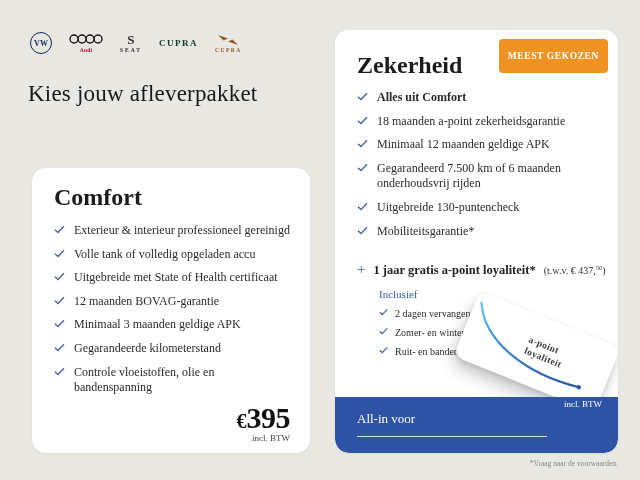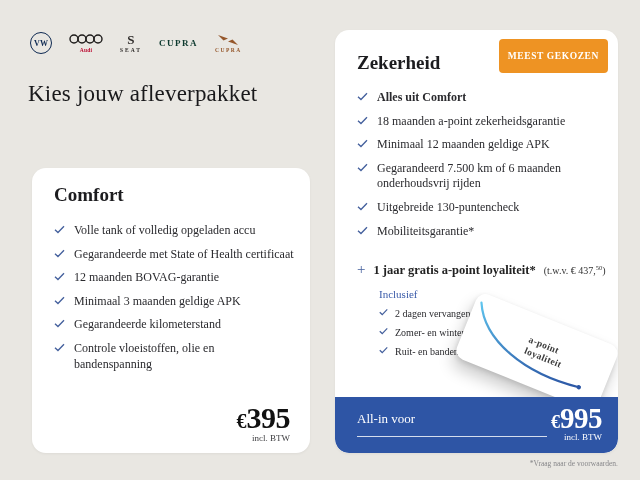--- a/index.html
+++ b/index.html
@@ -23,21 +23,21 @@
   .brand-sub.cupra{color:var(--cupra-bronze);letter-spacing:1.5px;}
   .seat-s{font-size:13px;font-weight:900;line-height:1;color:#2d2a28;}
   .skoda-word{font-size:9px;font-weight:800;letter-spacing:1.5px;color:var(--skoda-green);}
 
   
   .headline{position:absolute;left:28px;top:80px;width:255px;font-size:23px;line-height:1.2;
             font-weight:500;color:#19191b;letter-spacing:0.2px;}
 
   
   .card{position:absolute;background:var(--card);border-radius:14px;box-shadow:0 1px 3px rgba(0,0,0,0.05);}
-  .card h2{font-size:19px;font-weight:700;color:#1c1c1f;}
+  .card h2{font-size:24px;font-weight:700;color:#1c1c1f;}
 
   .card.comfort{left:32px;top:168px;width:278px;height:285px;}
   .comfort h2{position:absolute;left:22px;top:16px;}
   .comfort .list{position:absolute;left:22px;top:55px;right:16px;}
 
   .card.zeker{left:335px;top:30px;width:283px;height:423px;overflow:hidden;}
   .zeker h2{position:absolute;left:22px;top:22px;}
   .badge{position:absolute;right:10px;top:9px;background:var(--badge);color:#fff;
          font-size:9.5px;font-weight:700;letter-spacing:0.6px;padding:12px 9px;border-radius:4px;}
   .zeker .z-list{position:absolute;left:22px;top:60px;right:14px;}
@@ -122,37 +122,45 @@
       <span class="brand-sub cupra">CUPRA</span>
     </div>
   </div>
 
   <h1 class="headline">Kies jouw afleverpakket</h1>
 
   <section class="card comfort">
     <h2>Comfort</h2>
     <div class="list">
 
+        <div class="item">
+          <span class="check">
+            <svg width="11" height="9" viewBox="0 0 12 10">
+              <path d="M1 5.3 L4.3 8.4 L11 1.4" stroke="#44609D" stroke-width="1.5" fill="none"></path>
+            </svg>
+          </span>
+          <span class="t">Exterieur &amp; interieur professioneel gereinigd</span>
+        </div>
 
         <div class="item">
           <span class="check">
             <svg width="11" height="9" viewBox="0 0 12 10">
               <path d="M1 5.3 L4.3 8.4 L11 1.4" stroke="#44609D" stroke-width="1.5" fill="none"></path>
             </svg>
           </span>
           <span class="t">Volle tank of volledig opgeladen accu</span>
         </div>
 
         <div class="item">
           <span class="check">
             <svg width="11" height="9" viewBox="0 0 12 10">
               <path d="M1 5.3 L4.3 8.4 L11 1.4" stroke="#44609D" stroke-width="1.5" fill="none"></path>
             </svg>
           </span>
-          <span class="t">Gegarandeerde met State of Health certificaat</span>
+          <span class="t">Uitgebreide met State of Health certificaat</span>
         </div>
 
         <div class="item">
           <span class="check">
             <svg width="11" height="9" viewBox="0 0 12 10">
               <path d="M1 5.3 L4.3 8.4 L11 1.4" stroke="#44609D" stroke-width="1.5" fill="none"></path>
             </svg>
           </span>
           <span class="t">12 maanden BOVAG-garantie</span>
         </div>
@@ -306,22 +314,19 @@
       <div class="loytext">
         <div>a-point</div>
         <div>loyaliteit</div>
       </div>
     </div>
 
     <div class="pricebar">
       <span class="allin">All-in voor</span>
       <span class="rule"></span>
       <div class="bar-price">
-        <div>
-          <span class="euro">€</span><span class="amount">995</span>
-        </div>
         <div class="vat">incl. BTW</div>
       </div>
     </div>
   </section>
 
   <div class="footnote">*Vraag naar de voorwaarden.</div>
 </div>
 
 </body></html>

